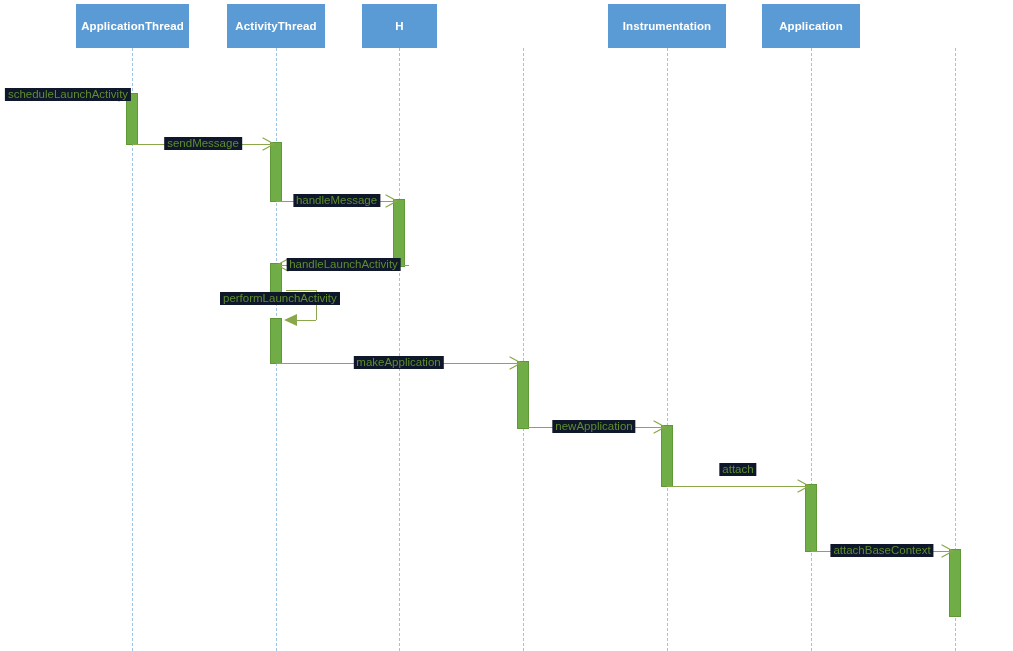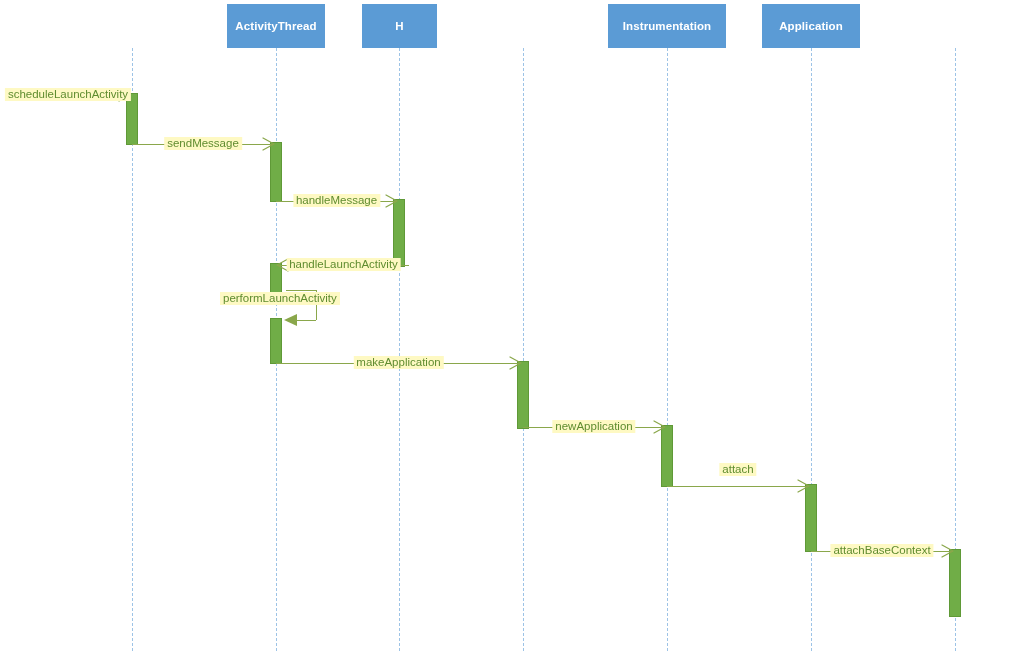--- a/index.html
+++ b/index.html
@@ -61,31 +61,34 @@
   }
   .msg-arrow svg {
     display: block;
     overflow: visible;
   }
   .msg-label {
     position: absolute;
     font-size: 11.5px;
     font-family: "Liberation Sans", sans-serif;
     color: #5f8c2f;
-    background: #fef9c3;
+    background: #0f172a;
     padding: 0 3px;
     white-space: nowrap;
     line-height: 13px;
   }
 </style>
 </head>
 <body>
 
 <div id="diagram-root">
     <div class="lifeline-line" style="left: 132px; top: 48px; height: 603px;"></div>
+    <div class="lifeline-head" style="left: 76px; top: 4px; width: 113px; height: 44px;">
+      <span>ApplicationThread</span>
+    </div>
     <div class="lifeline-line" style="left: 276px; top: 48px; height: 603px;"></div>
     <div class="lifeline-head" style="left: 227px; top: 4px; width: 98px; height: 44px;">
       <span>ActivityThread</span>
     </div>
     <div class="lifeline-line" style="left: 399px; top: 48px; height: 603px;"></div>
     <div class="lifeline-head" style="left: 362px; top: 4px; width: 75px; height: 44px;">
       <span>H</span>
     </div>
     <div class="lifeline-line" style="left: 523px; top: 48px; height: 603px;"></div>
     <div class="lifeline-line" style="left: 667px; top: 48px; height: 603px;"></div>

